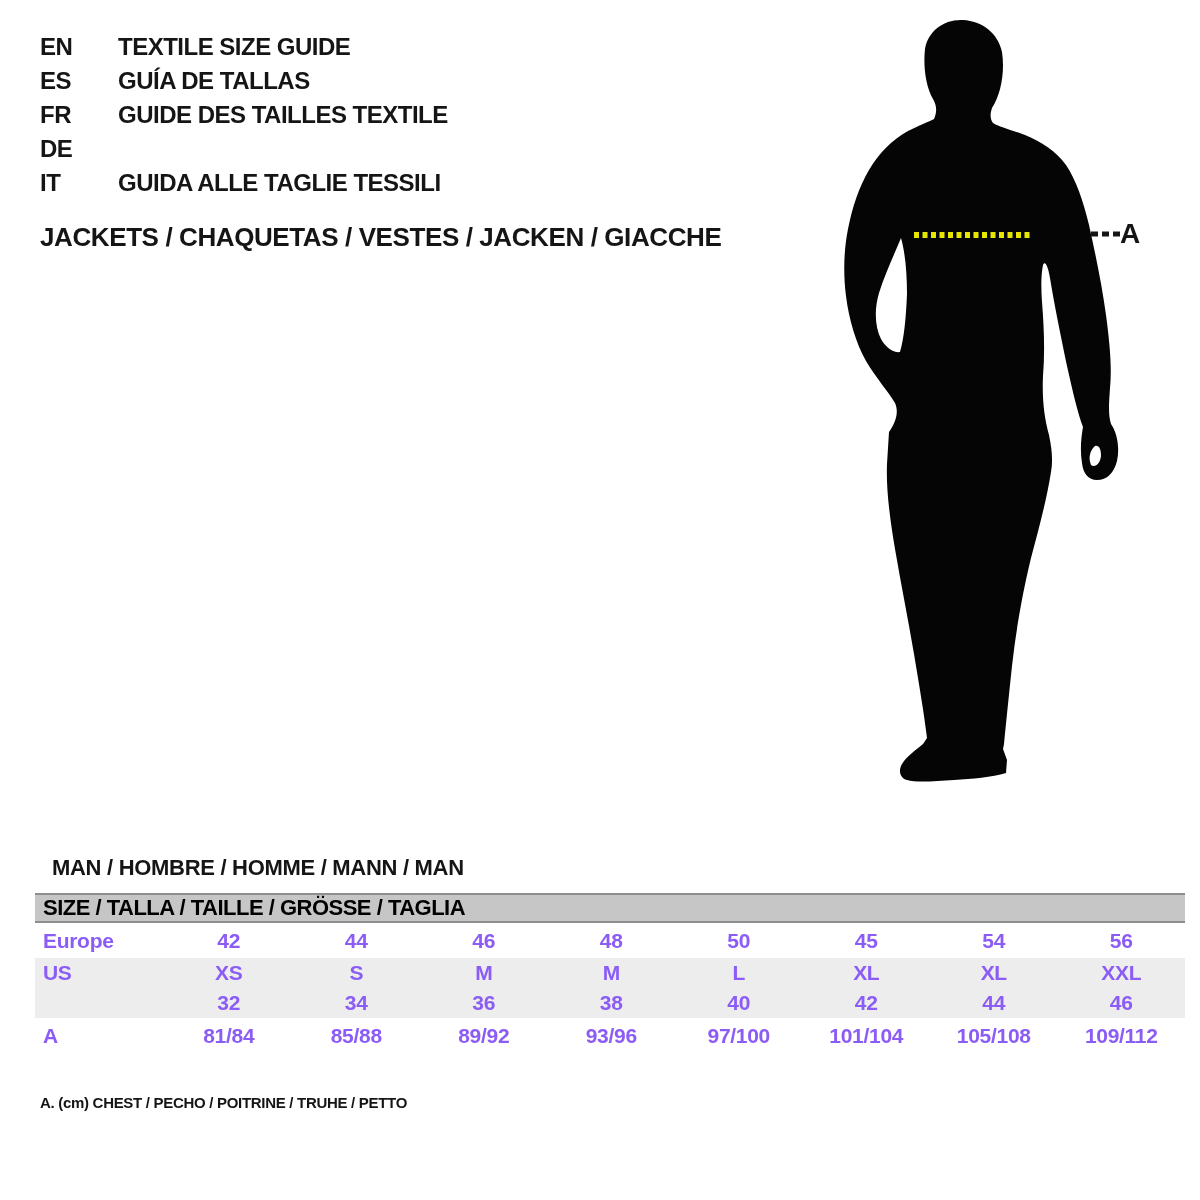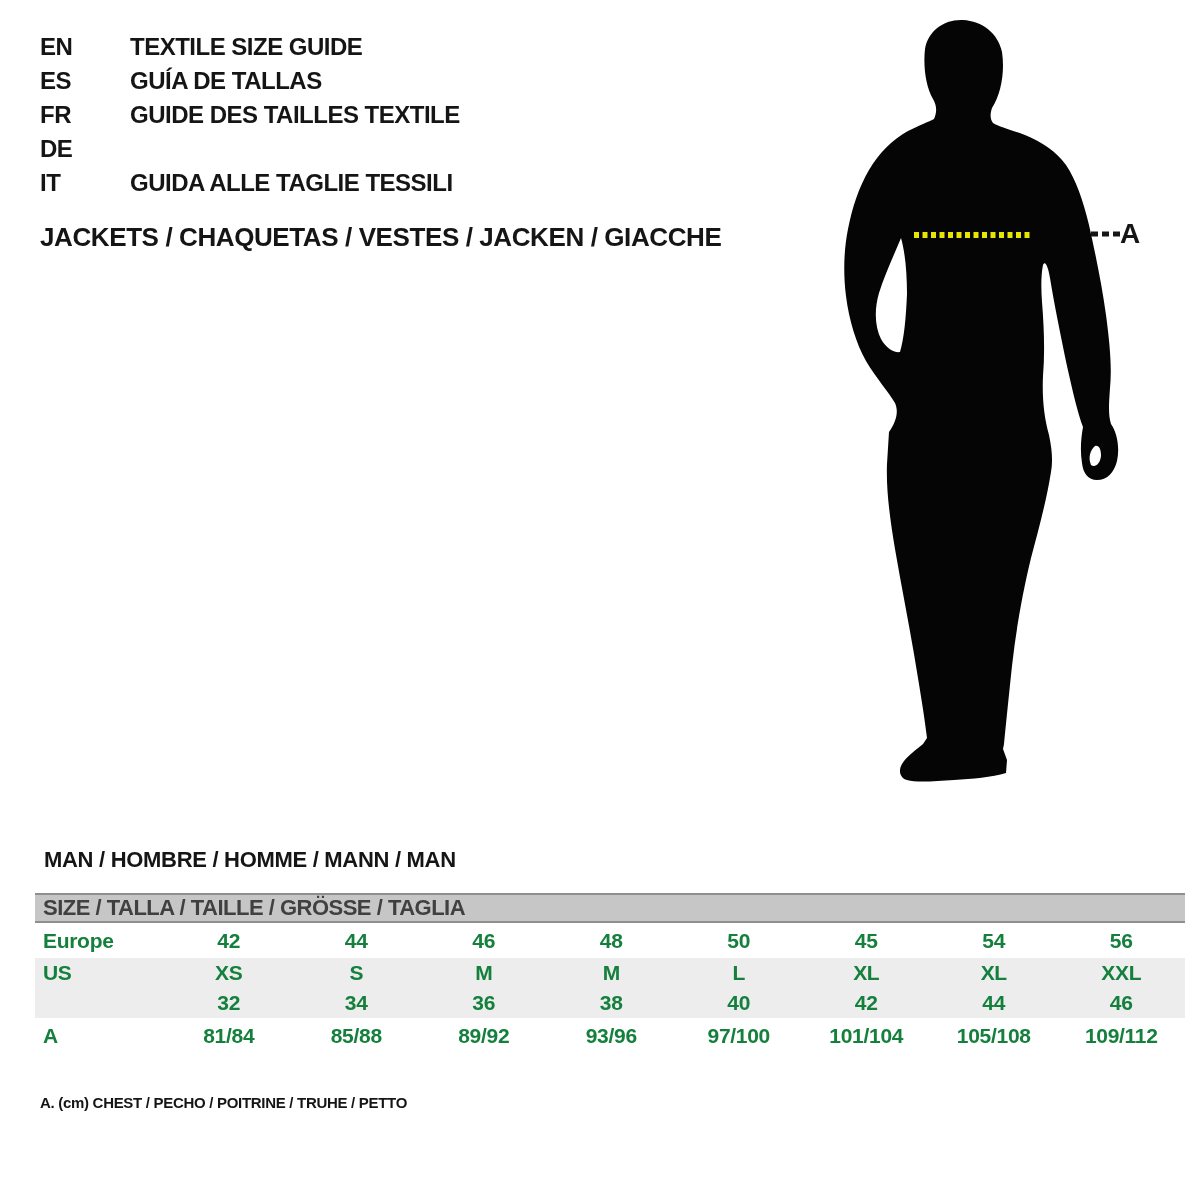--- a/index.html
+++ b/index.html
@@ -4,45 +4,45 @@
 <style>
   html,body { margin:0; padding:0; background:#fff; }
   .canvas {
     position:relative; width:1200px; height:1200px; background:#ffffff;
     font-family:"Liberation Sans", sans-serif; color:#151515; overflow:hidden;
   }
 
   
   .lang-list { position:absolute; left:40px; top:30px; }
   .lang-row { display:flex; height:34px; align-items:center;
-              font-weight:bold; font-size:24px; letter-spacing:-0.5px;gap:12px; }
+              font-weight:bold; font-size:24px; letter-spacing:-0.5px; }
   .lang-code { width:78px; }
 
   
   .categories { position:absolute; left:40px; top:221px;
                 font-weight:bold; font-size:26px; line-height:33px; letter-spacing:-0.4px; }
 
   
   .figure-wrap { position:absolute; left:820px; top:10px; width:330px; height:790px; }
   .figure-wrap svg { display:block; width:100%; height:100%; }
   .measure-label { position:absolute; left:1120px; top:218px;
                    font-size:28px; font-weight:bold; letter-spacing:-0.5px; }
 
   
-  .man-heading { position:absolute; left:40px; top:843px; margin:4px;
+  .man-heading { position:absolute; left:40px; top:843px; margin:12px;
                  font-size:22px; font-weight:bold; letter-spacing:-0.3px; }
 
   
   .size-table { position:absolute; left:35px; top:893px; width:1150px; }
   .table-header { height:26px; background:#c6c6c6;
                   border-top:2px solid #8e8e8e; border-bottom:2px solid #8e8e8e;
-                  color:#404040; font-size:22px; font-weight:bold; letter-spacing:-0.5px;
+                  color:#000000; font-size:22px; font-weight:bold; letter-spacing:-0.5px;
                   padding-left:8px; display:flex; align-items:center; }
   .trow { display:flex; height:35px; align-items:center;
-          font-size:21px; font-weight:bold; color:#15803d; letter-spacing:-0.3px; }
+          font-size:21px; font-weight:bold; color:#8b5cf6; letter-spacing:-0.3px; }
   .trow.stripe { background:#ededed; height:30px; }
   .tlabel { width:130px; padding-left:8px; box-sizing:border-box; text-align:left; }
   .tcell { flex:1; text-align:center; }
 
   
   .footnote { position:absolute; left:40px; top:1094px;
               font-size:15px; font-weight:bold; letter-spacing:-0.3px; }
 </style>
 </head>
 <body>

